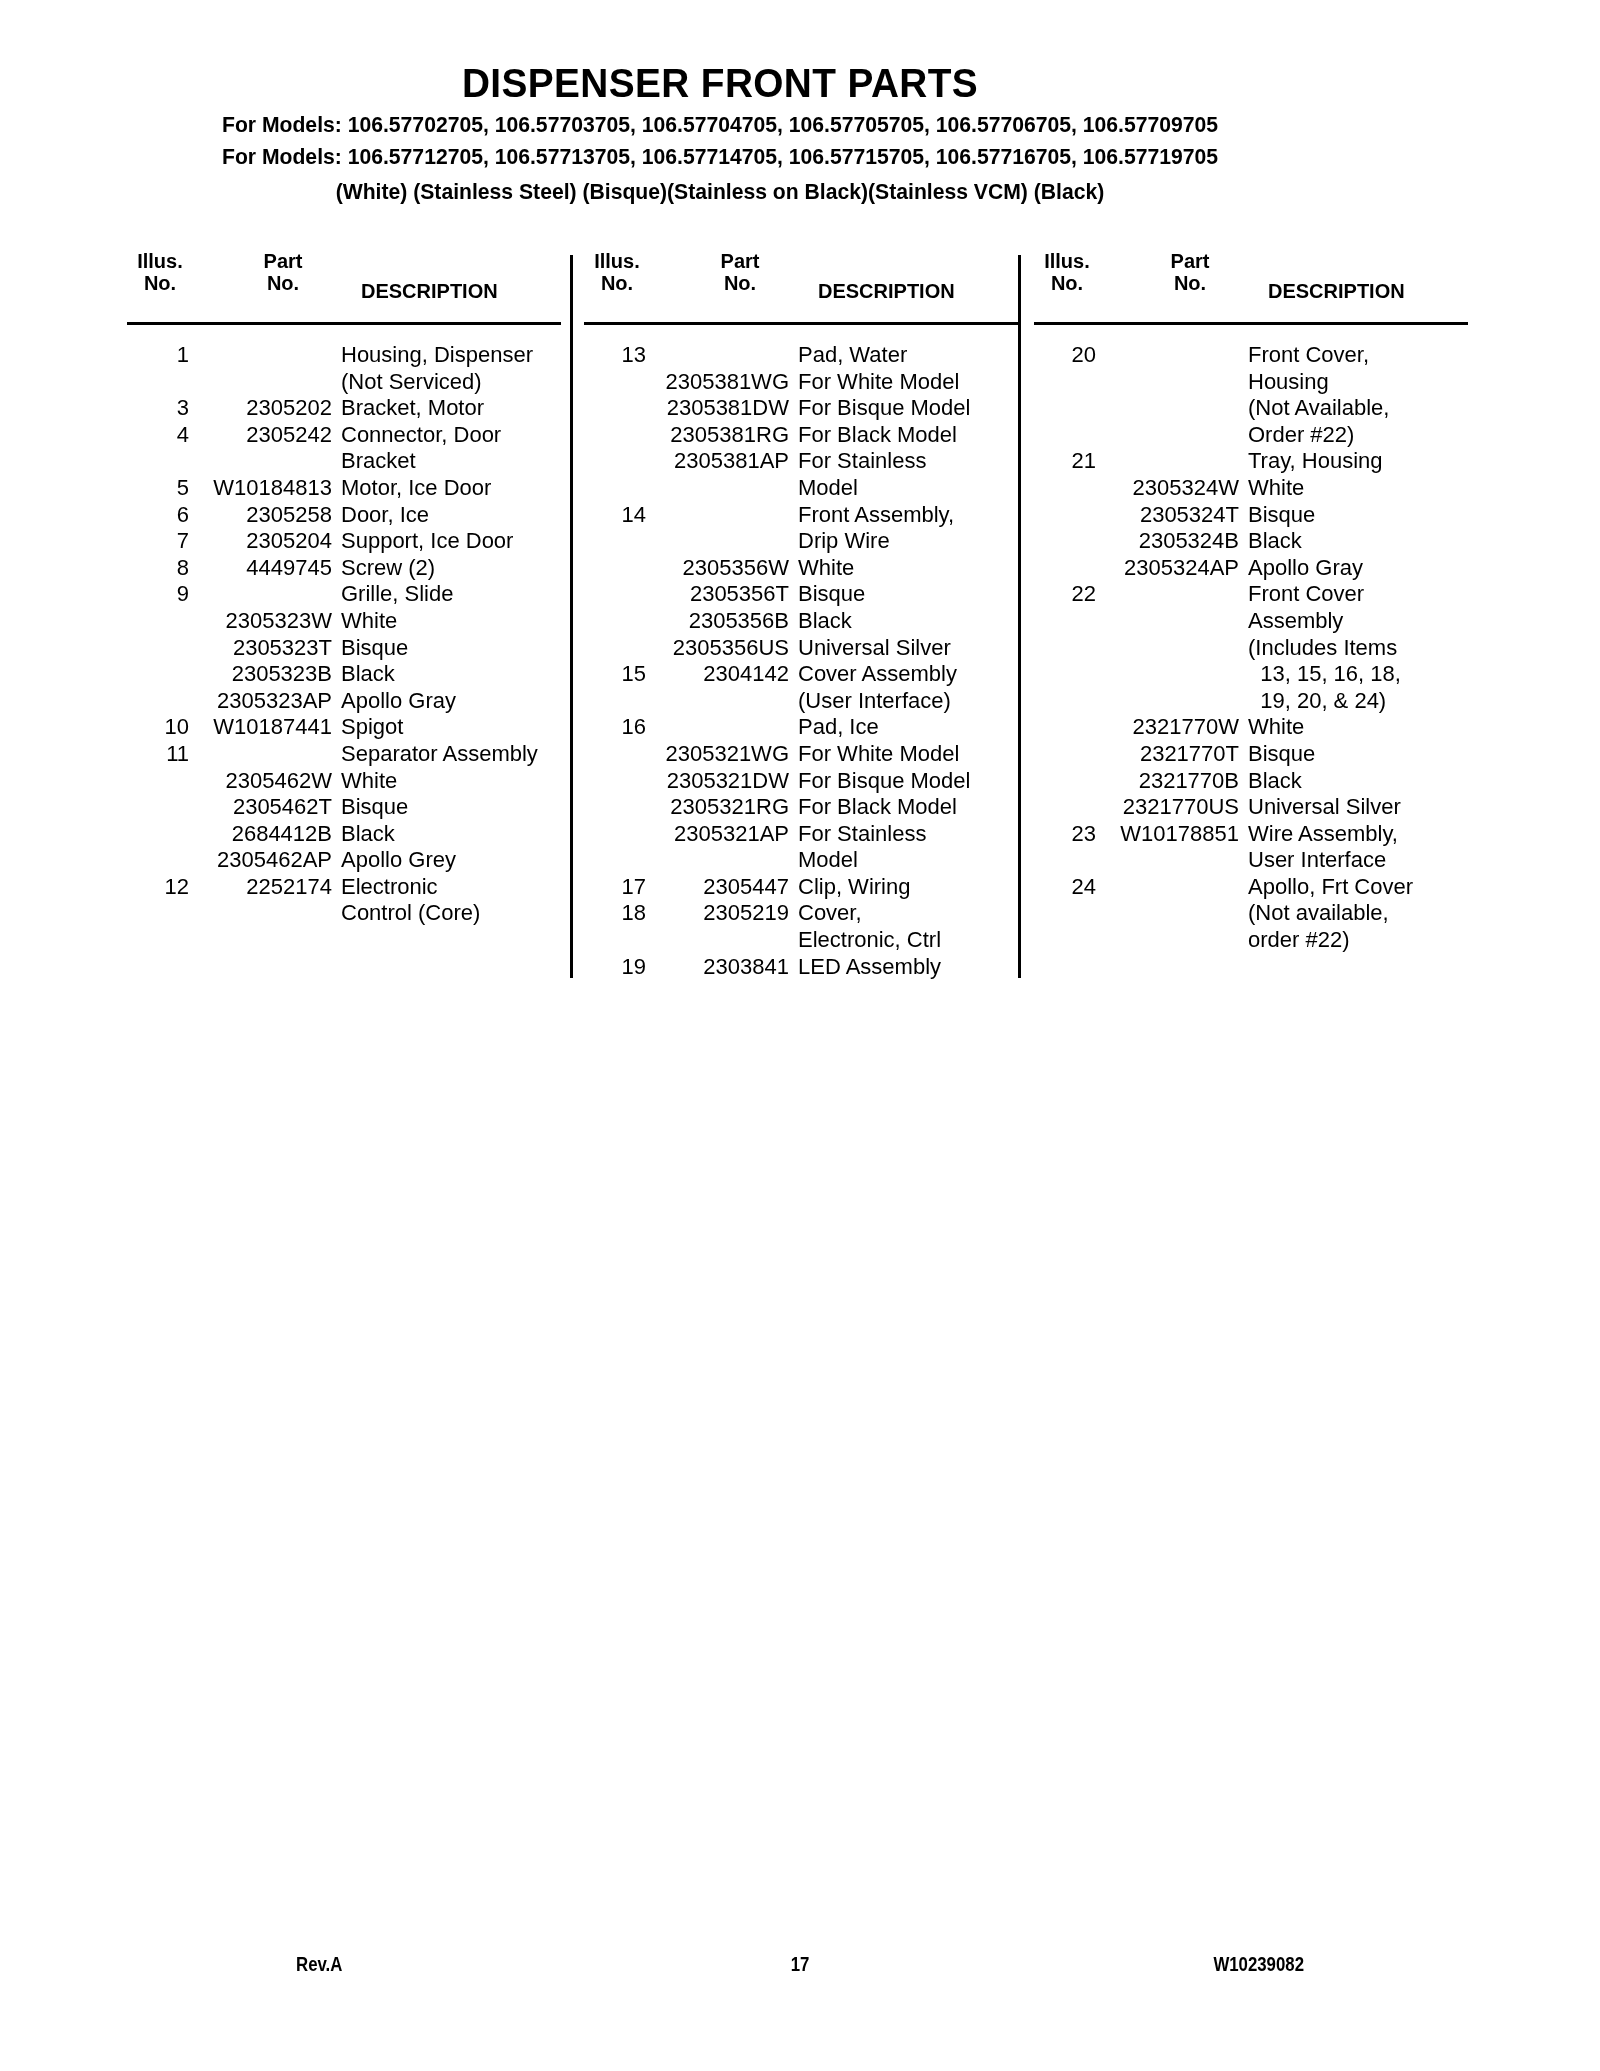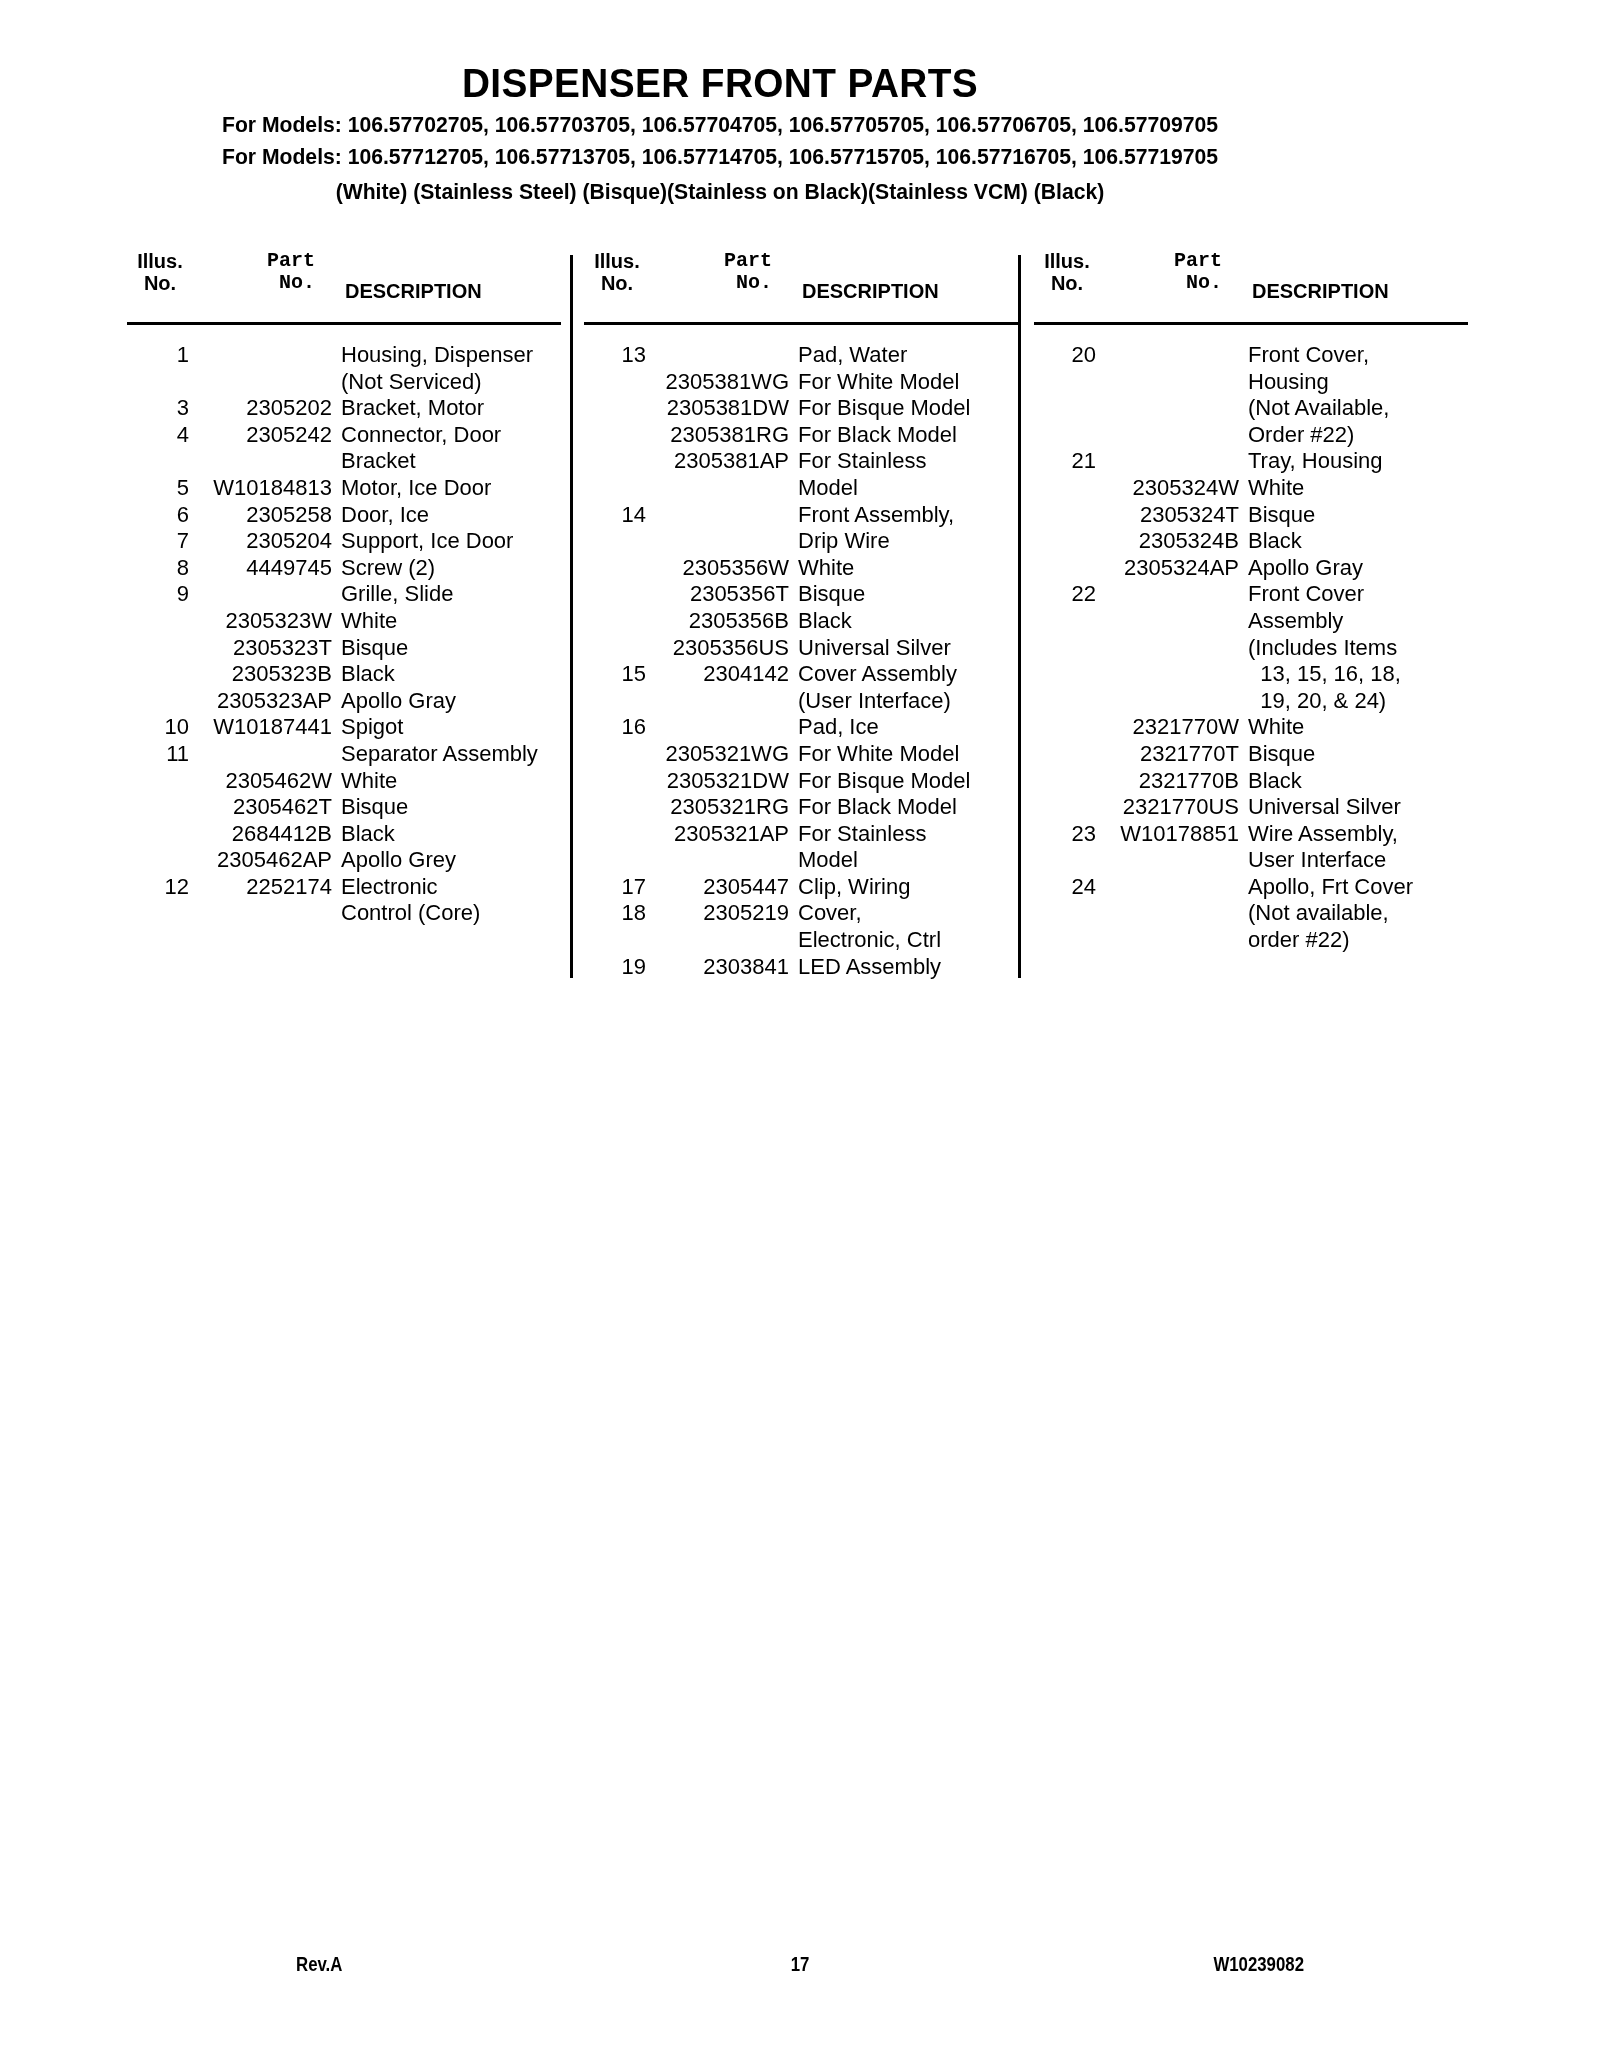--- a/index.html
+++ b/index.html
@@ -83,22 +83,22 @@
     position: relative;
     height: 74px;
   }
   .hdr-cell {
     position: absolute;
     font-size: 20px;
     font-weight: bold;
     line-height: 1.1;
   }
   .hdr-illus { left: 0px;  top: 2px;  width: 74px; text-align: center; }
-  .hdr-part  { left: 92px; top: 2px; width: 100px; text-align: right; font-family: Liberation Mono, monospace; }
-  .hdr-desc  { left: 222px; top: 32px; }
+  .hdr-part  { left: 110px; top: 2px; width: 100px; text-align: center; }
+  .hdr-desc  { left: 238px; top: 32px; }
   .hdr-rule {
     position: absolute;
     left: 4px;
     top: 74px;
     width: 434px;
     height: 3px;
     background: #000;
   }
 
   .rows {

